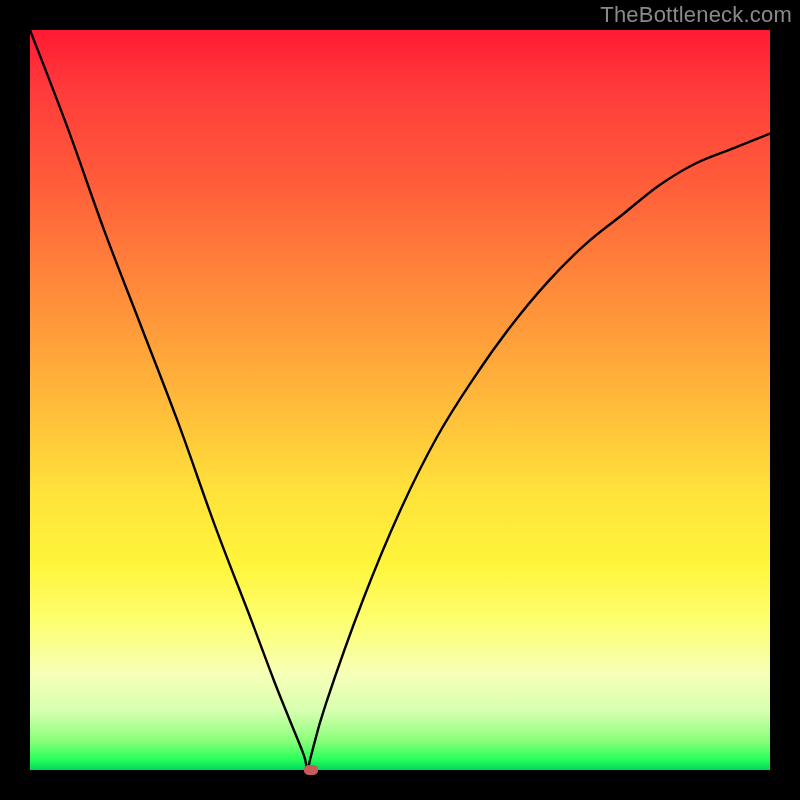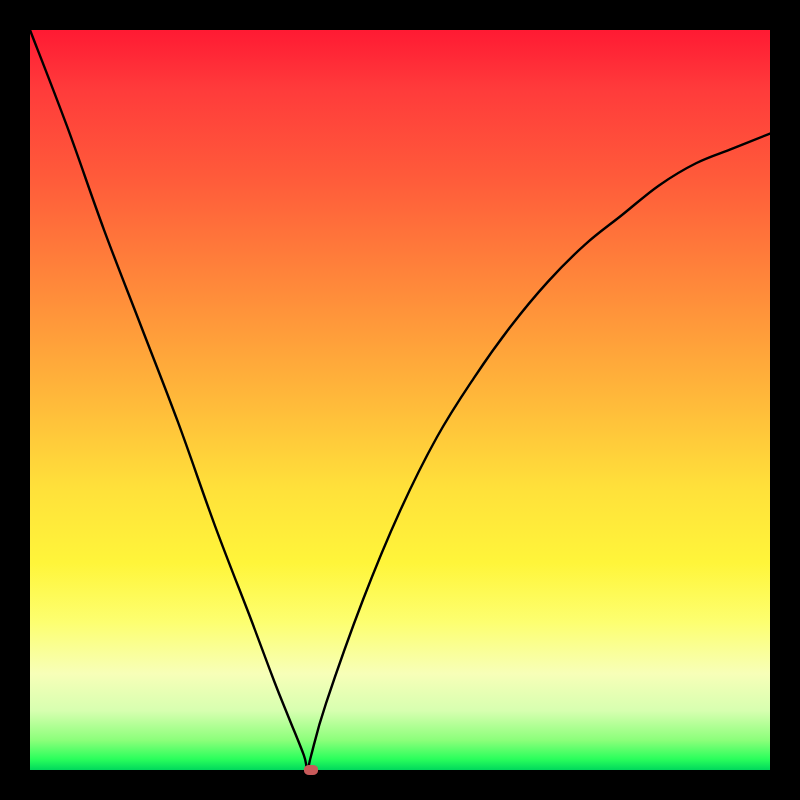--- a/index.html
+++ b/index.html
@@ -70,13 +70,14 @@
 </head>
 <body>
 
 <div class="frame">
   <div class="plot-area">
     <svg class="curve" viewBox="0 0 740 740" preserveAspectRatio="none">
       <path id="curve-path" fill="none" stroke="#000" stroke-width="2.4" stroke-linejoin="round" stroke-linecap="round" d="M 0.00 0.00 C 6.78 17.64, 23.43 59.57, 37.00 96.20 C 50.57 132.83, 60.43 163.17, 74.00 199.80 C 87.57 236.43, 97.43 260.73, 111.00 296.00 C 124.57 331.27, 134.43 355.57, 148.00 392.20 C 161.57 428.83, 171.43 459.17, 185.00 495.80 C 198.57 532.43, 211.15 563.51, 222.00 592.00 C 232.85 620.49, 237.42 633.56, 244.20 651.20 C 250.98 668.84, 253.57 674.63, 259.00 688.20 C 264.43 701.77, 270.41 715.70, 273.80 725.20 C 277.19 734.70, 276.14 740.00, 277.50 740.00 C 278.86 740.00, 277.81 737.41, 281.20 725.20 C 284.59 712.99, 286.50 701.89, 296.00 673.40 C 305.50 644.91, 319.43 605.07, 333.00 569.80 C 346.57 534.53, 356.43 510.85, 370.00 481.00 C 383.57 451.15, 393.43 431.42, 407.00 407.00 C 420.57 382.58, 430.43 368.15, 444.00 347.80 C 457.57 327.45, 467.43 313.64, 481.00 296.00 C 494.57 278.36, 504.43 266.52, 518.00 251.60 C 531.57 236.68, 541.43 226.81, 555.00 214.60 C 568.57 202.39, 578.43 195.85, 592.00 185.00 C 605.57 174.15, 615.43 164.90, 629.00 155.40 C 642.57 145.90, 652.43 139.98, 666.00 133.20 C 679.57 126.42, 689.43 123.83, 703.00 118.40 C 716.57 112.97, 733.22 106.31, 740.00 103.60"></path>
     </svg>
     <div id="min-marker" class="marker" style="left: 281.2px; top: 740px; background: rgb(200, 90, 90);"></div>
   </div>
+  <div class="watermark">TheBottleneck.com</div>
 </div>
 
 </body></html>

